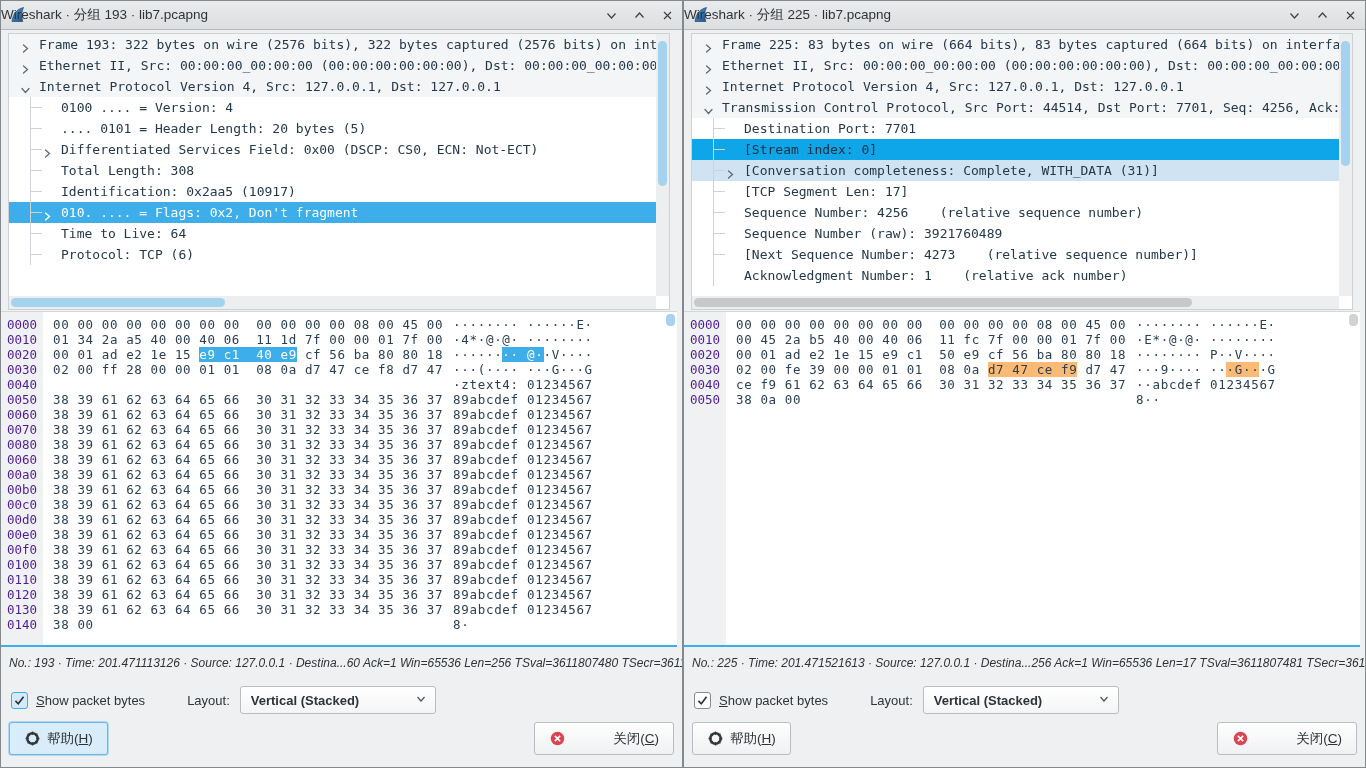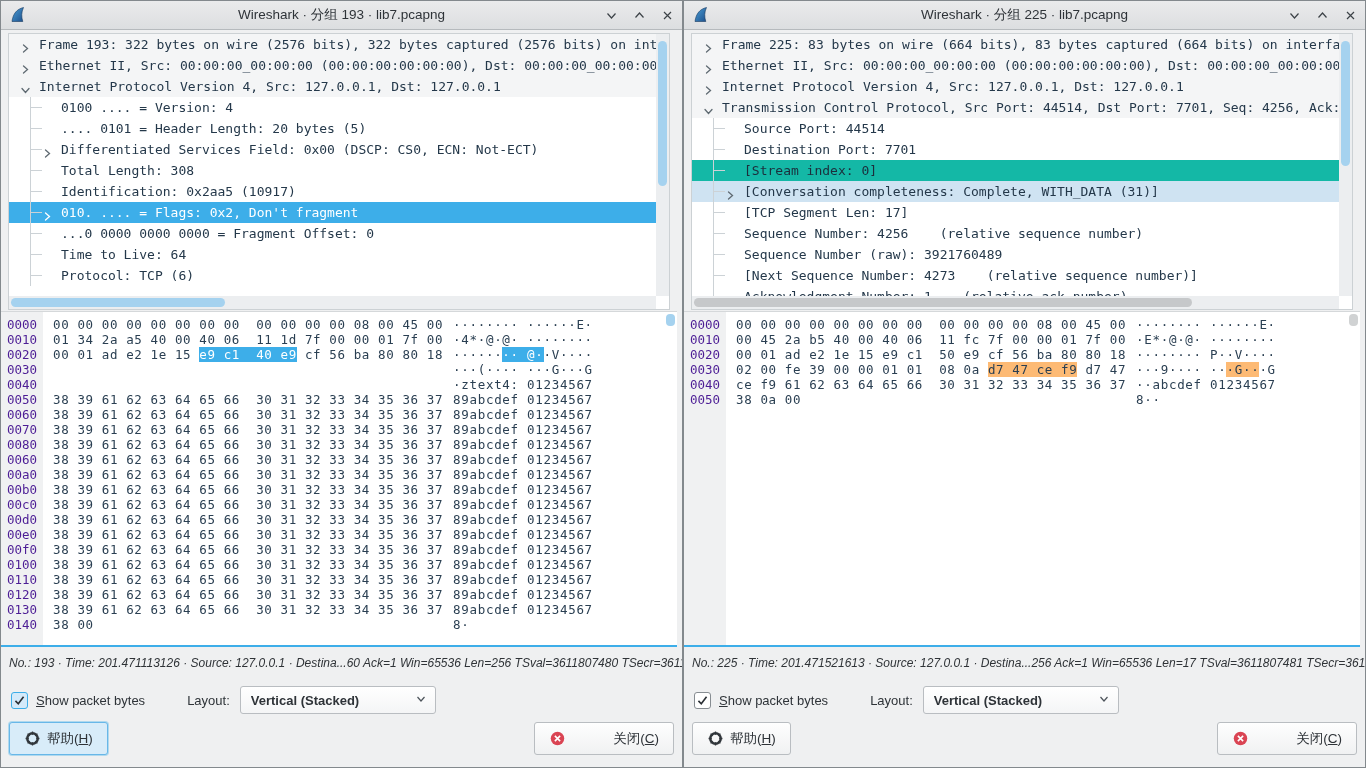--- a/index.html
+++ b/index.html
@@ -3,36 +3,36 @@
 <meta charset="utf-8">
 <style>
   html,body{margin:0;padding:0;}
   body{width:1366px;height:768px;overflow:hidden;background:#caccce;font-family:"Liberation Sans",sans-serif;position:relative;}
   .win{position:absolute;top:0;width:683px;height:768px;background:#eff0f1;border:1px solid #83898d;box-sizing:border-box;}
   #w0{left:0;} #w1{left:683px;}
 
   
   .titlebar{position:absolute;top:0;left:0;right:0;height:28px;background:linear-gradient(#eaebec,#dcdee0);border-bottom:1px solid #b6babd;}
   .appicon{position:absolute;left:8px;top:5px;width:18px;height:18px;}
-  .title{position:absolute;left:0;right:0;top:0;height:40px;line-height:28px;text-align:center;font-size:13.5px;color:#2e3338;}
+  .title{position:absolute;left:0;right:0;top:0;height:40px;line-height:28px;font-size:13.5px;color:#2e3338;}
   .winbtns{position:absolute;right:8px;top:0;height:28px;display:flex;align-items:center;gap:14px;}
   .wbtn{width:14px;height:14px;display:inline-flex;align-items:center;justify-content:center;cursor:default;}
 
   
   .tree-pane{position:absolute;left:7px;top:32px;width:662px;height:277px;background:#ffffff;border:1px solid #ccd1d4;box-sizing:border-box;}
   .tree-body{position:absolute;left:0;top:0;right:13px;bottom:13px;overflow:hidden;font-family:"DejaVu Sans Mono",monospace;font-size:13px;color:#24384a;}
   .trow{position:relative;height:21px;line-height:21px;white-space:pre;overflow:hidden;padding-left:30px;}
   .trow.d1{padding-left:52px;}
   .trow .exp{position:absolute;left:11px;top:5px;width:11px;height:11px;}
   .trow.d1 .exp{left:33px;}
   .gv{position:absolute;left:21px;top:0;height:21px;border-left:1px solid #ccd2d6;}
   .gd{position:absolute;left:21px;top:10px;width:12px;border-top:1px solid #ccd2d6;}
   .hl-shaded{background:#f4f5f6;}
   .hl-selected{background:#3daee9;color:#ffffff;}
-  .hl-selected_unfocused{background:#14b8a6;color:#1c2e3c;}
+  .hl-selected_unfocused{background:#0ea5e9;color:#1c2e3c;}
   .hl-related{background:#cfe3f2;}
   .vtrack{position:absolute;right:0;top:0;bottom:13px;width:13px;background:#eceef0;}
   .vthumb{position:absolute;left:2px;width:9px;border-radius:4.5px;background:#a5d2ef;}
   #w0 .vthumb{top:7px;height:145px;} #w1 .vthumb{top:7px;height:125px;}
   .htrack{position:absolute;left:0;bottom:0;right:13px;height:13px;background:#eceef0;}
   .hthumb{position:absolute;top:2px;height:9px;border-radius:4.5px;}
   #w0 .hthumb{left:2px;width:33%;background:#a5d2ef;}
   #w1 .hthumb{left:2px;width:77%;background:#c6c8ca;}
 
   
@@ -114,21 +114,20 @@
         <div class="trow d1"><span class="gv"></span><span class="gd"></span><span class="ttext">0100 .... = Version: 4</span></div>
         <div class="trow d1"><span class="gv"></span><span class="gd"></span><span class="ttext">.... 0101 = Header Length: 20 bytes (5)</span></div>
         <div class="trow d1"><span class="gv"></span><span class="gd"></span><span class="exp"><svg width="11" height="11" viewBox="0 0 11 11">
               <path d="M3.5 2 L7.5 5.5 L3.5 9" fill="none" stroke="#5f6a72" stroke-width="1.3" stroke-linecap="round"></path>
             </svg></span><span class="ttext">Differentiated Services Field: 0x00 (DSCP: CS0, ECN: Not-ECT)</span></div>
         <div class="trow d1"><span class="gv"></span><span class="gd"></span><span class="ttext">Total Length: 308</span></div>
         <div class="trow d1"><span class="gv"></span><span class="gd"></span><span class="ttext">Identification: 0x2aa5 (10917)</span></div>
         <div class="trow d1 hl-selected"><span class="gv"></span><span class="gd"></span><span class="exp"><svg width="11" height="11" viewBox="0 0 11 11">
               <path d="M3.5 2 L7.5 5.5 L3.5 9" fill="none" stroke="#ffffff" stroke-width="1.3" stroke-linecap="round"></path>
             </svg></span><span class="ttext">010. .... = Flags: 0x2, Don't fragment</span></div>
-        <div class="trow d1"><span class="gv"></span><span class="gd"></span><span class="ttext">...0 0000 0000 0000 = Fragment Offset: 0</span></div>
         <div class="trow d1"><span class="gv"></span><span class="gd"></span><span class="ttext">Time to Live: 64</span></div>
         <div class="trow d1"><span class="gv"></span><span class="gd"></span><span class="ttext">Protocol: TCP (6)</span></div>
       </div>
     <div class="vtrack">
         <div class="vthumb"></div>
       </div>
     <div class="htrack">
         <div class="hthumb"></div>
       </div>
   </div>
@@ -144,20 +143,21 @@
           <span class="hbytes">01 34 2a a5 40 00 40 06  11 1d 7f 00 00 01 7f 00</span>
           <span class="hascii">·4*·@·@· ········</span>
         </div>
         <div class="hrow">
           <span class="ho">0020</span>
           <span class="hbytes"><span>00 01 ad e2 1e 15 </span><span class="hb-selected">e9 c1  40 e9</span><span> cf 56 ba 80 80 18</span></span>
           <span class="hascii"><span>······</span><span class="hb-selected">·· @·</span><span>·V····</span></span>
         </div>
         <div class="hrow">
           <span class="ho">0030</span>
+          <span class="hbytes">02 00 ff 28 00 00 01 01  08 0a d7 47 ce f8 d7 47</span>
           <span class="hascii">···(···· ···G···G</span>
         </div>
         <div class="hrow">
           <span class="ho">0040</span>
           <span class="hascii">·ztext4: 01234567</span>
         </div>
         <div class="hrow">
           <span class="ho">0050</span>
           <span class="hbytes">38 39 61 62 63 64 65 66  30 31 32 33 34 35 36 37</span>
           <span class="hascii">89abcdef 01234567</span>
@@ -317,21 +317,20 @@
             </svg></span><span class="ttext">Frame 225: 83 bytes on wire (664 bits), 83 bytes captured (664 bits) on interfa</span></div>
         <div class="trow d0 hl-shaded"><span class="exp"><svg width="11" height="11" viewBox="0 0 11 11">
               <path d="M3.5 2 L7.5 5.5 L3.5 9" fill="none" stroke="#5f6a72" stroke-width="1.3" stroke-linecap="round"></path>
             </svg></span><span class="ttext">Ethernet II, Src: 00:00:00_00:00:00 (00:00:00:00:00:00), Dst: 00:00:00_00:00:00</span></div>
         <div class="trow d0 hl-shaded"><span class="exp"><svg width="11" height="11" viewBox="0 0 11 11">
               <path d="M3.5 2 L7.5 5.5 L3.5 9" fill="none" stroke="#5f6a72" stroke-width="1.3" stroke-linecap="round"></path>
             </svg></span><span class="ttext">Internet Protocol Version 4, Src: 127.0.0.1, Dst: 127.0.0.1</span></div>
         <div class="trow d0 hl-shaded"><span class="exp"><svg width="11" height="11" viewBox="0 0 11 11">
               <path d="M2 3.5 L5.5 7.5 L9 3.5" fill="none" stroke="#5f6a72" stroke-width="1.3" stroke-linecap="round"></path>
             </svg></span><span class="ttext">Transmission Control Protocol, Src Port: 44514, Dst Port: 7701, Seq: 4256, Ack:</span></div>
-        <div class="trow d1"><span class="gv"></span><span class="gd"></span><span class="ttext">Source Port: 44514</span></div>
         <div class="trow d1"><span class="gv"></span><span class="gd"></span><span class="ttext">Destination Port: 7701</span></div>
         <div class="trow d1 hl-selected_unfocused"><span class="gv"></span><span class="gd"></span><span class="ttext">[Stream index: 0]</span></div>
         <div class="trow d1 hl-related"><span class="gv"></span><span class="gd"></span><span class="exp"><svg width="11" height="11" viewBox="0 0 11 11">
               <path d="M3.5 2 L7.5 5.5 L3.5 9" fill="none" stroke="#5f6a72" stroke-width="1.3" stroke-linecap="round"></path>
             </svg></span><span class="ttext">[Conversation completeness: Complete, WITH_DATA (31)]</span></div>
         <div class="trow d1"><span class="gv"></span><span class="gd"></span><span class="ttext">[TCP Segment Len: 17]</span></div>
         <div class="trow d1"><span class="gv"></span><span class="gd"></span><span class="ttext">Sequence Number: 4256    (relative sequence number)</span></div>
         <div class="trow d1"><span class="gv"></span><span class="gd"></span><span class="ttext">Sequence Number (raw): 3921760489</span></div>
         <div class="trow d1"><span class="gv"></span><span class="gd"></span><span class="ttext">[Next Sequence Number: 4273    (relative sequence number)]</span></div>
         <div class="trow d1"><span class="gv"></span><span class="ttext">Acknowledgment Number: 1    (relative ack number)</span></div>

